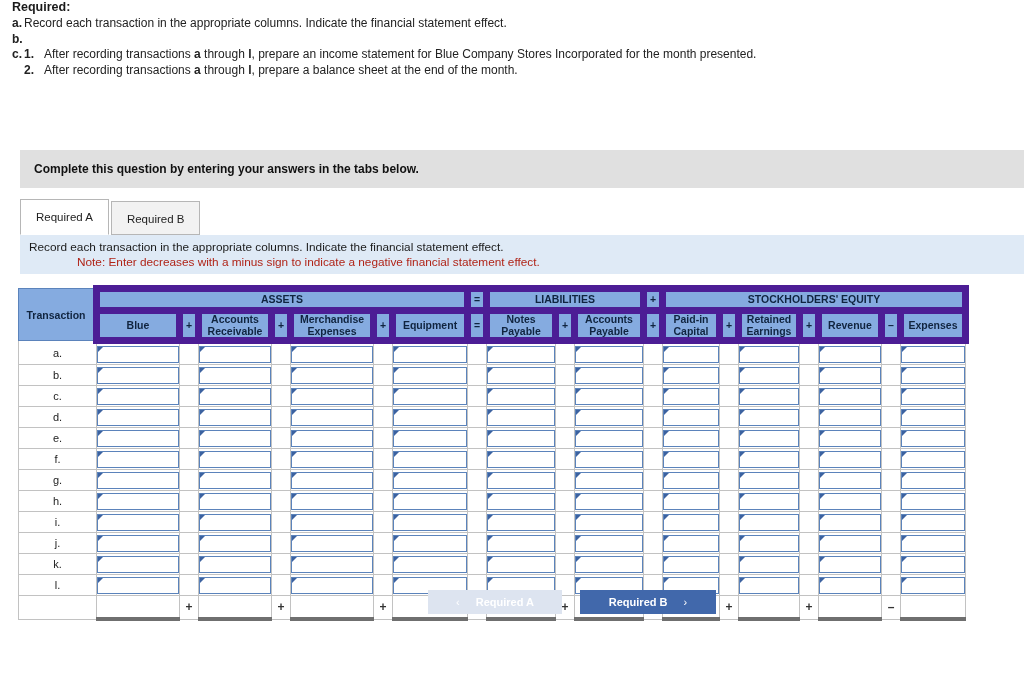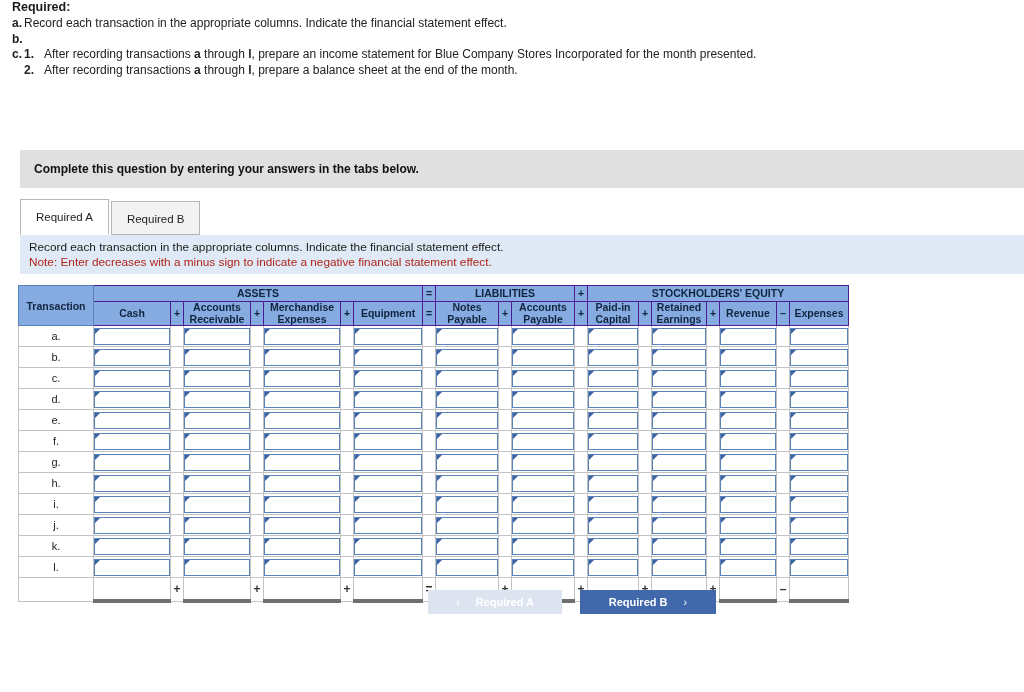--- a/index.html
+++ b/index.html
@@ -117,21 +117,21 @@
     position: absolute;
     left: 20px;
     top: 235px;
     width: 1004px;
     height: 39px;
     background: #dfeaf6;
     box-sizing: border-box;
     padding: 5px 0 0 9px;
   }
   .note-line-1 { font-size: 11.8px; color: #1a1a1a; line-height: 15px; }
-  .note-line-2 { font-size: 11.8px; color: #b02418; line-height: 15px; }
+  .note-line-2 { font-size: 11.8px; color: #b02418; line-height: 15px; margin-left: 48px; }
 
   
   .sheet-wrap {
     position: absolute;
     left: 18px;
     top: 285px;
   }
   table.sheet {
     border-collapse: collapse;
     table-layout: fixed;
@@ -139,21 +139,21 @@
   }
   table.sheet th, table.sheet td {
     padding: 0;
     margin: 0;
   }
   .hdr {
     background: #85abe0;
     color: #10243f;
     font-weight: bold;
     text-align: center;
-    border: 1px solid #4c1d95;
+    border: 7px solid #4c1d95;
     font-size: 10.5px;
     line-height: 11.5px;
   }
   .hdr-group { height: 15px; }
   .hdr-sub { height: 22px; padding: 1px 1px; }
   .hdr-op { width: 12px; }
   .hdr-trans {
     background: #85abe0;
     color: #10243f;
     font-weight: bold;
@@ -329,21 +329,21 @@
     <thead>
       <tr id="group-row">
           <th class="hdr-trans" rowspan="2" style="width: 74px;">Transaction</th>
           <th class="hdr hdr-group" colspan="7">ASSETS</th>
           <th class="hdr hdr-group hdr-op" colspan="1">=</th>
           <th class="hdr hdr-group" colspan="3">LIABILITIES</th>
           <th class="hdr hdr-group hdr-op" colspan="1">+</th>
           <th class="hdr hdr-group" colspan="7">STOCKHOLDERS' EQUITY</th>
         </tr>
       <tr id="col-row">
-          <th class="hdr hdr-sub" style="width: 76px;">Cash</th>
+          <th class="hdr hdr-sub" style="width: 76px;">Blue</th>
           <th class="hdr hdr-sub hdr-op">+</th>
           <th class="hdr hdr-sub" style="width: 66px;">Accounts Receivable</th>
           <th class="hdr hdr-sub hdr-op">+</th>
           <th class="hdr hdr-sub" style="width: 76px;">Merchandise Expenses</th>
           <th class="hdr hdr-sub hdr-op">+</th>
           <th class="hdr hdr-sub" style="width: 68px;">Equipment</th>
           <th class="hdr hdr-sub hdr-op">=</th>
           <th class="hdr hdr-sub" style="width: 62px;">Notes Payable</th>
           <th class="hdr hdr-sub hdr-op">+</th>
           <th class="hdr hdr-sub" style="width: 62px;">Accounts Payable</th>

